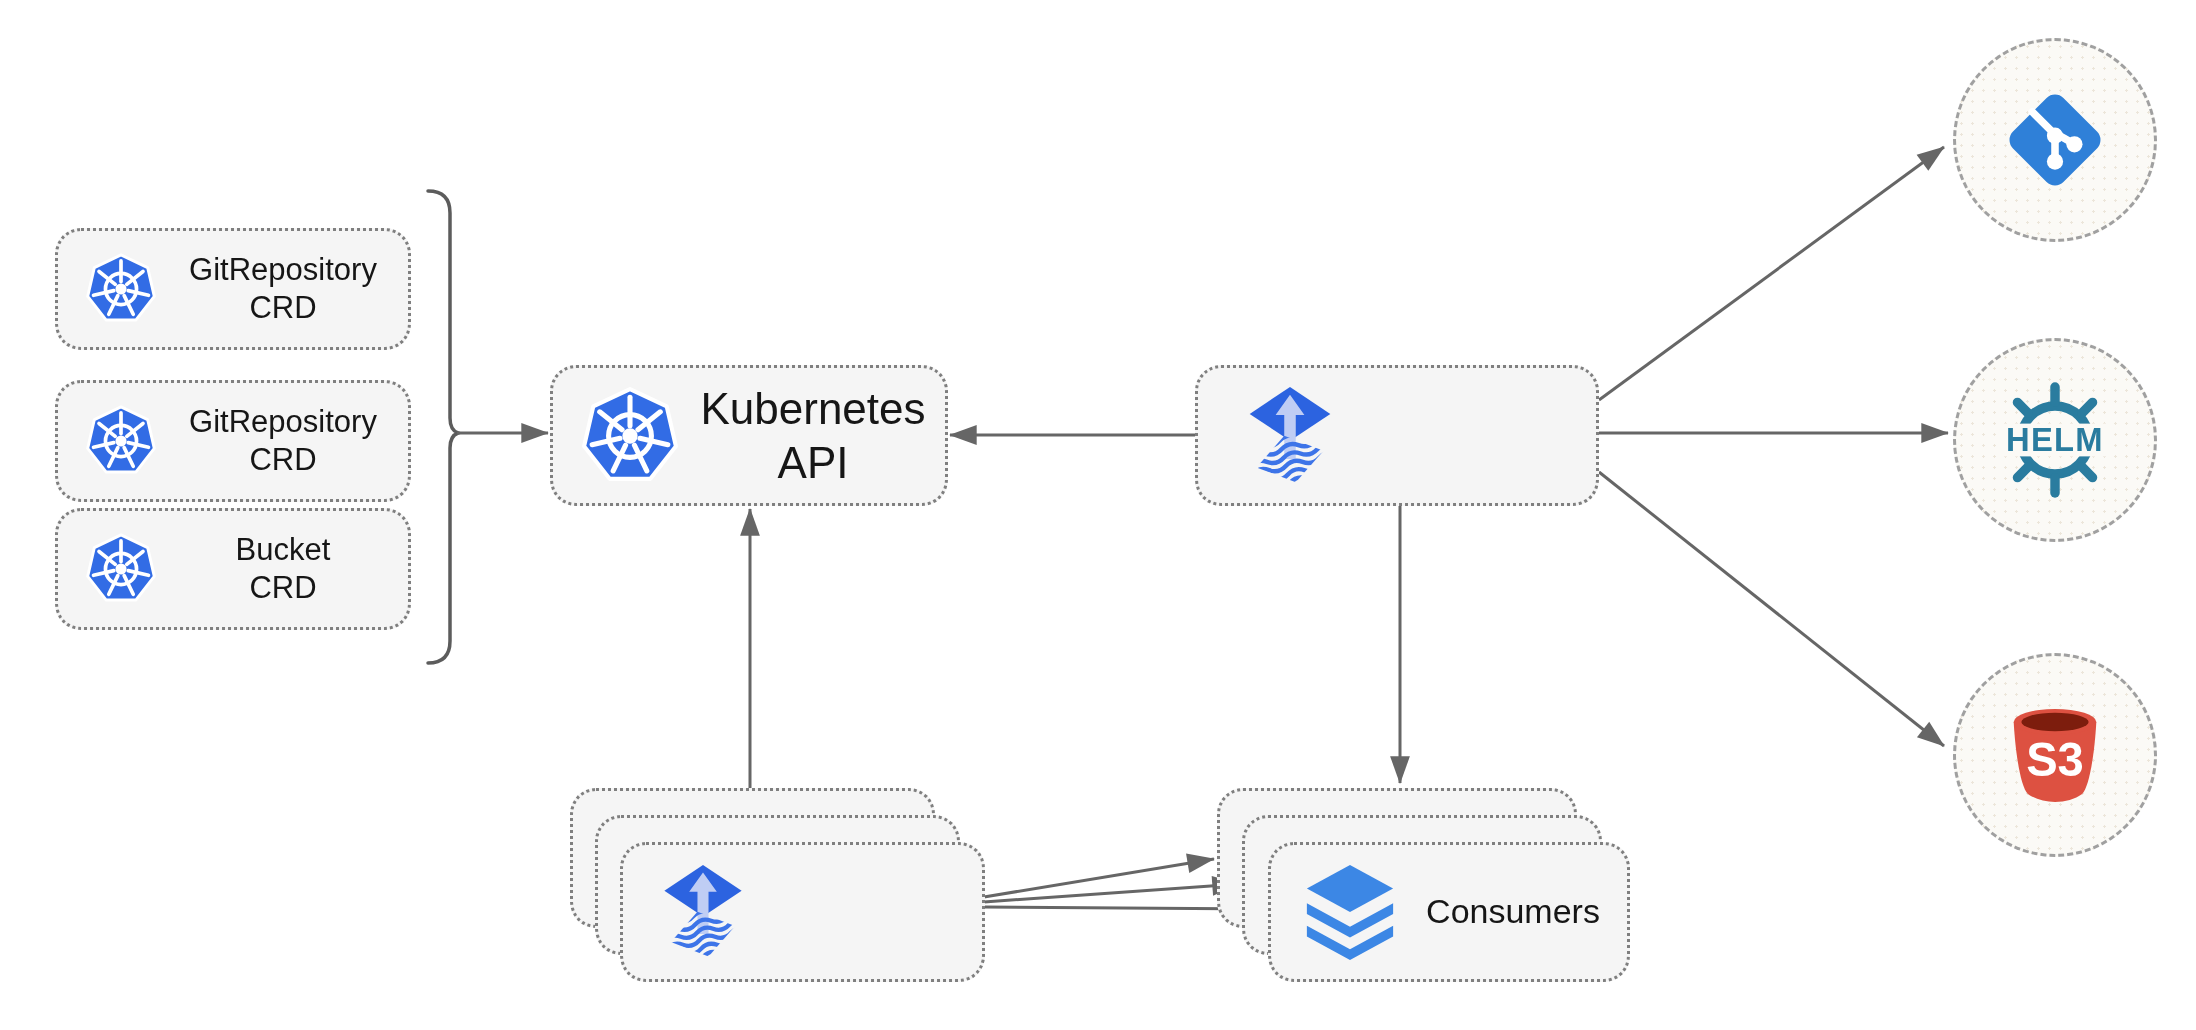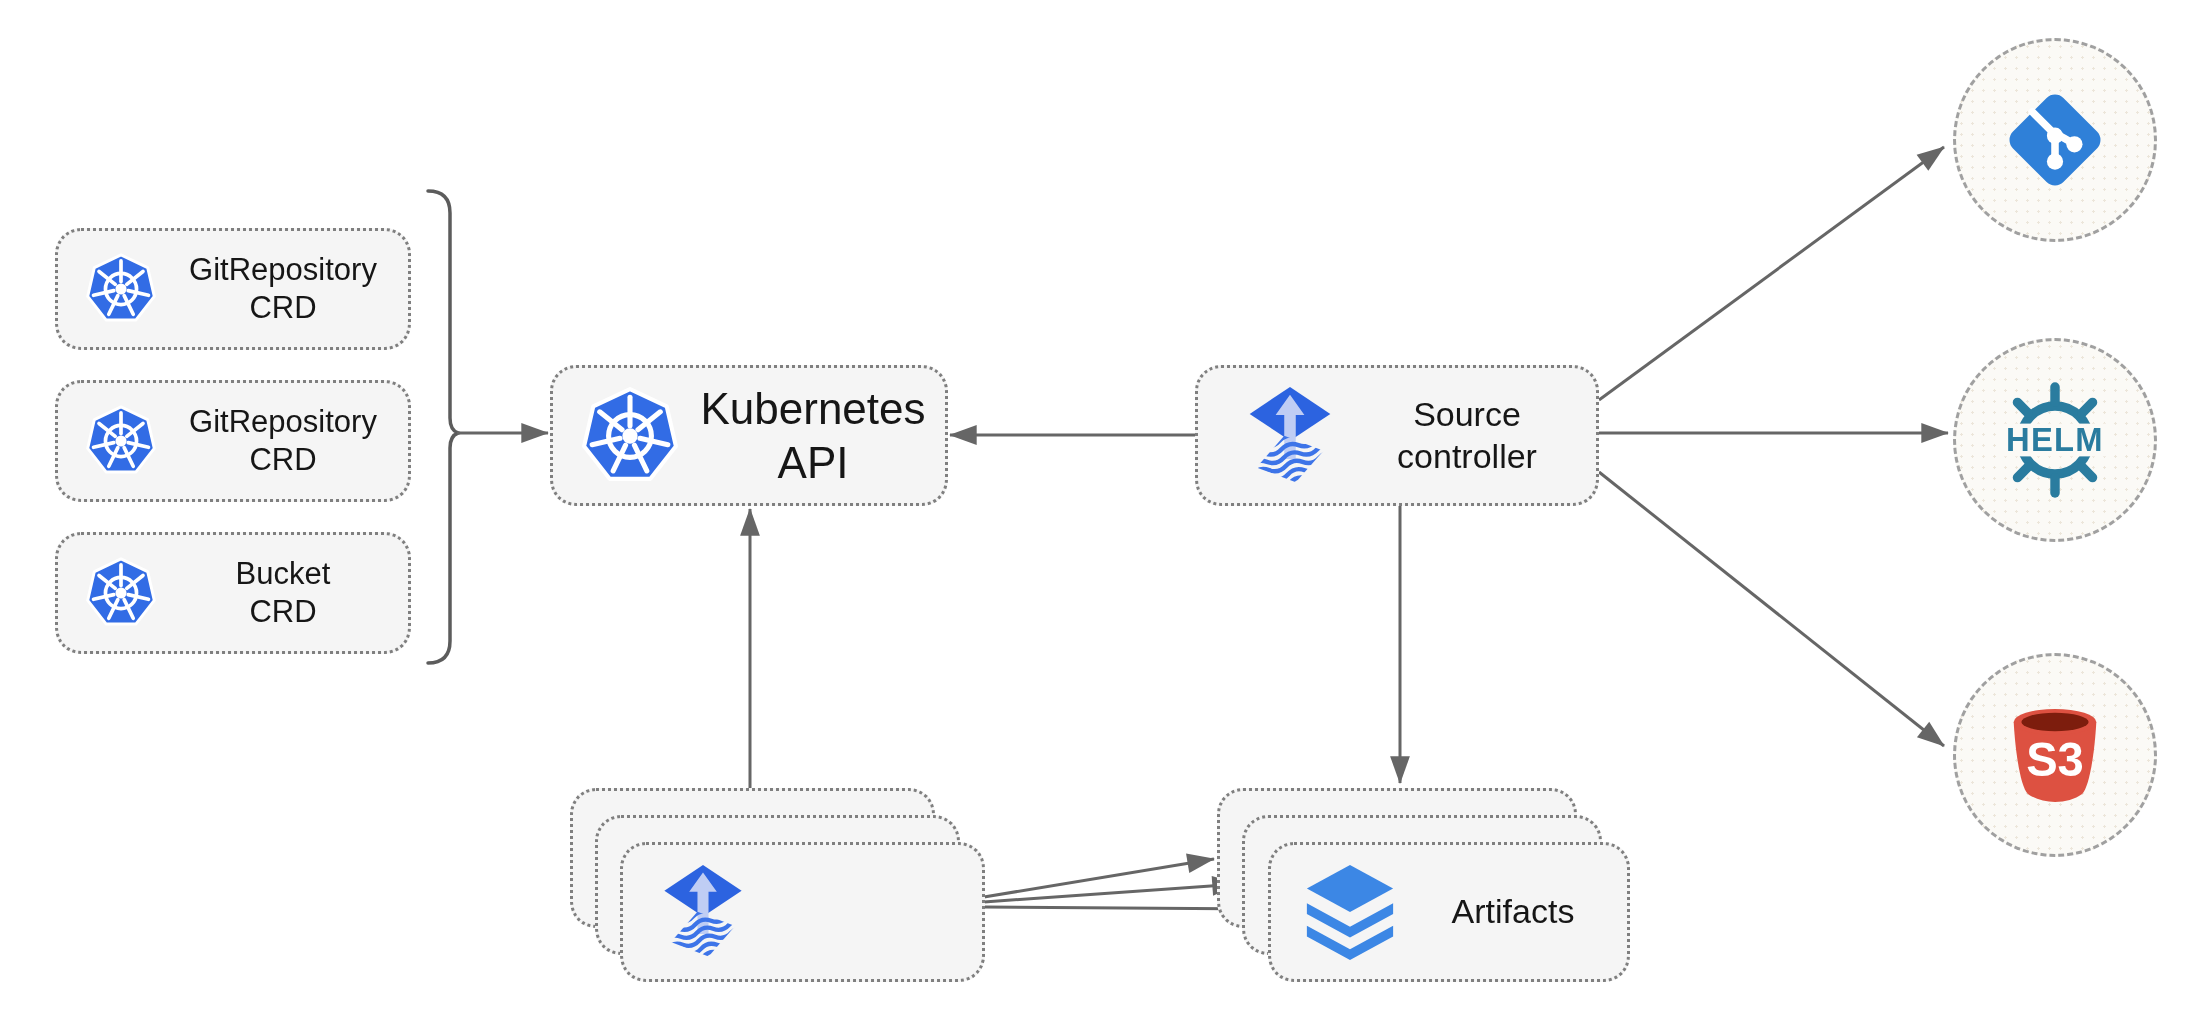--- a/index.html
+++ b/index.html
@@ -87,21 +87,21 @@
       <line x1="45.7" y1="59" x2="33.5" y2="84.2"></line>
         <line x1="40.2" y1="52.2" x2="12.9" y2="58.5"></line>
       <line x1="42.2" y1="43.8" x2="20.3" y2="26.3"></line>
     </g>
     <circle cx="50" cy="50" r="7.5" fill="#ffffff"></circle>
   </svg>
   <div class="label">GitRepository
 CRD</div>
 </div>
 
-<div class="node crd" style="top:532px">
+<div class="node crd" style="top:508px">
   <svg class="icon" width="74" height="74" viewBox="0 0 100 100">
     <polygon points="50,4 86,21 95,60 70,92 30,92 5,60 14,21" fill="#326CE5" stroke="#ffffff" stroke-width="4" stroke-linejoin="round"></polygon>
     <g stroke="#ffffff" stroke-width="5" stroke-linecap="round" fill="none">
       <circle cx="50" cy="50" r="21"></circle>
       <line x1="50" y1="40" x2="50" y2="12"></line>
         <line x1="57.8" y1="43.8" x2="79.7" y2="26.3"></line>
       <line x1="59.8" y1="52.2" x2="87.1" y2="58.5"></line>
         <line x1="54.3" y1="59" x2="66.5" y2="84.2"></line>
       <line x1="45.7" y1="59" x2="33.5" y2="84.2"></line>
         <line x1="40.2" y1="52.2" x2="12.9" y2="58.5"></line>
@@ -140,22 +140,20 @@
       </clipPath>
     <g transform="rotate(-14 50 76)" clip-path="url(#fw1)" stroke="#3D74E8" stroke-width="4.6" fill="none">
       <path d="M8,55 q9,-6 18,0 t18,0 t18,0 t18,0 t18,0"></path>
       <path d="M8,64 q9,-6 18,0 t18,0 t18,0 t18,0 t18,0"></path>
       <path d="M8,73 q9,-6 18,0 t18,0 t18,0 t18,0 t18,0"></path>
       <path d="M8,82 q9,-6 18,0 t18,0 t18,0 t18,0 t18,0"></path>
       <path d="M8,91 q9,-6 18,0 t18,0 t18,0 t18,0 t18,0"></path>
       <path d="M8,100 q9,-6 18,0 t18,0 t18,0 t18,0 t18,0"></path>
     </g>
   </svg>
-  <div class="label" style="font-size:34px">Source
-controller</div>
 </div>
 
 <div class="stackback" style="left:570px;top:788px;width:365px;height:140px"></div>
 <div class="stackback" style="left:595px;top:815px;width:365px;height:140px"></div>
 <div class="node" style="left:620px;top:842px;width:365px;height:140px">
   <svg class="icon" style="margin-left:34px" width="92" height="114" viewBox="0 0 100 104">
     <polygon points="50,1 92,29 50,57 8,29" fill="#2C63E0"></polygon>
     <polygon points="50,9 65,30 56,30 56,76 44,76 44,30 35,30" fill="#BFCDF4"></polygon>
     <clipPath id="fw2">
         <polygon points="50,51 86,76 50,101 14,76"></polygon>
@@ -172,21 +170,21 @@
 </div>
 
 <div class="stackback" style="left:1217px;top:788px;width:360px;height:140px"></div>
 <div class="stackback" style="left:1242px;top:815px;width:360px;height:140px"></div>
 <div class="node" style="left:1268px;top:842px;width:362px;height:140px">
   <svg class="icon" style="margin-left:30px" width="98" height="100" viewBox="0 0 100 100">
     <polygon points="50,2 94,26 50,50 6,26" fill="#3C87E5"></polygon>
     <path d="M6,41 L50,65 L94,41 L94,52 L50,76 L6,52 Z" fill="#3C87E5"></path>
     <path d="M6,64 L50,88 L94,64 L94,75 L50,99 L6,75 Z" fill="#3C87E5"></path>
   </svg>
-  <div class="label" style="font-size:34px">Artifacts</div>
+  <div class="label" style="font-size:34px">Consumers</div>
 </div>
 
 <div class="circle" style="left:1953px;top:38px">
   <svg width="108" height="108" viewBox="0 0 100 100">
     <rect x="17" y="17" width="66" height="66" rx="11" transform="rotate(45 50 50)" fill="#2F80D8"></rect>
     <g stroke="#ffffff" stroke-width="7" stroke-linecap="round">
       <line x1="29" y1="24" x2="48" y2="43"></line>
       <line x1="50" y1="51" x2="50" y2="65"></line>
       <line x1="56" y1="47" x2="63" y2="51"></line>
     </g>

